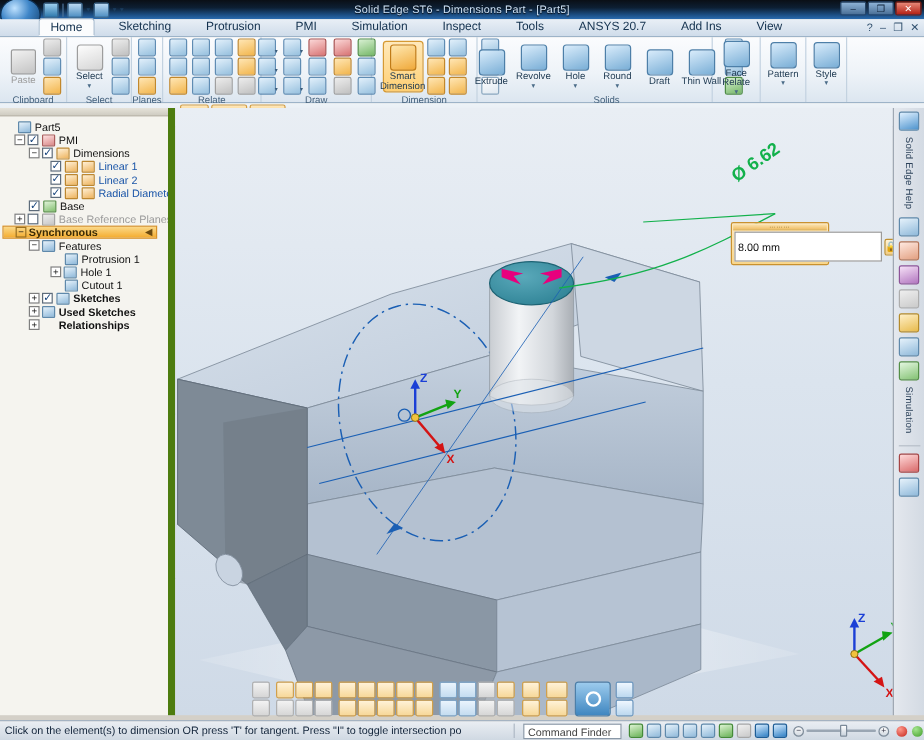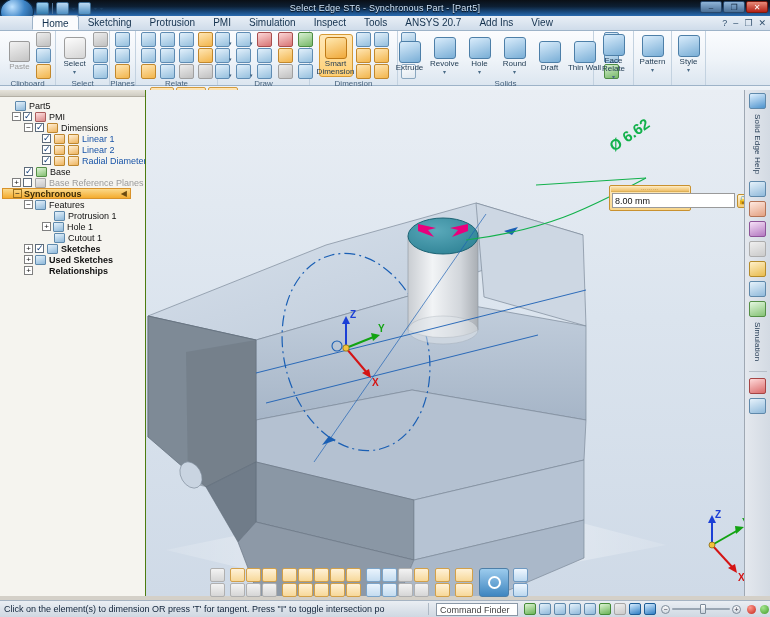--- a/index.html
+++ b/index.html
@@ -42,21 +42,21 @@
   .qat-ic.save { background:linear-gradient(180deg,#9fd0ef,#2f79ad); }
   .qat-ic.undo { background:linear-gradient(180deg,#bcd9f2,#4e8fc2); }
   .qat-sep { width:1px;height:11px;background:#4c7399; }
   .qat-arrow { font-size:6px;color:#1b3e60; }
 
   
   .tabrow {
     position:absolute; left:0; top:16px; width:770px; height:15px;
     background: linear-gradient(180deg,#e9eff6,#cfdcea);
     border-bottom:1px solid #9db3c8;
-    display:flex; align-items:flex-end; padding-left:32px;
+    display:flex; align-items:flex-end; padding-left:32px;gap:11px;
   }
   .tab {
     height:15px; padding:0 9px; line-height:15px; font-size:10px; color:#13314e;
     white-space:nowrap; cursor:default;
   }
   .tab.active {
     background:#fbfcfd; border:1px solid #9db3c8; border-bottom:1px solid #fbfcfd;
     border-radius:3px 3px 0 0; font-weight:normal;
   }
   .tabrow-right { position:absolute; right:4px; top:2px; display:flex; gap:6px; font-size:9px; color:#31506e; }
@@ -108,21 +108,21 @@
   .sb-btn { width:24px;height:17px;border:1px solid #d39b3e;border-radius:2px;
             background:linear-gradient(180deg,#ffe7b8,#f6c365); display:flex;align-items:center;justify-content:center;}
   .sb-btn .glyph { width:15px;height:12px;border-radius:1px;
             background:linear-gradient(160deg,#fff3da,#e8a73c); border:1px solid #bb842c;}
   .sb-btn.wide { width:30px; }
   .sb-btn .car { font-size:6px;color:#6b4a10;margin-left:1px; }
 
   
   .treepanel {
     position:absolute; left:0; top:90px; width:146px; height:506px;
-    background:#f5f4ef; border-right:1px solid #4d7c0f; overflow:hidden;
+    background:#f5f4ef; border-right:6px solid #4d7c0f; overflow:hidden;
   }
   .tree { padding:3px 0 0 2px; font-size:9px; color:#1c1c1c; }
   .trow { display:flex; align-items:center; height:11px; white-space:nowrap; }
   .exp { width:9px;height:9px;border:1px solid #7f7f7f;background:#fff;
          font-size:8px;line-height:7px;text-align:center;color:#111;margin-right:2px;flex:none; }
   .exp.none { border:none;background:transparent; }
   .cbx { width:9px;height:9px;border:1px solid #5d6b7a;background:#fff;margin-right:3px;flex:none;
          position:relative; }
   .cbx.on:after { content:"\2713"; position:absolute;left:0px;top:-2px;font-size:9px;color:#12407a; }
   .cbx.off { background:#fff; }
@@ -151,21 +151,21 @@
   .dimbox {
     position:absolute; left:463px; top:95px; width:82px;
     border:1px solid #c9912f; background:linear-gradient(180deg,#fde9bf,#f8d68c);
     border-radius:2px; padding:1px;
   }
   .dimbox .grip { height:5px; background:linear-gradient(180deg,#fbe2ae,#f0c06a);
      border-bottom:1px solid #ddb057; display:flex; align-items:center; justify-content:center; }
   .dimbox .grip span { font-size:5px; letter-spacing:1px; color:#8c6a21; }
   .dimbox .row { display:flex; align-items:center; gap:2px; padding:1px; }
   .dimbox input {
-    flex:1; height:15px; font-size:9px; font-family:"Liberation Sans",sans-serif;
+    flex:1; height:25px; font-size:9px; font-family:"Liberation Sans",sans-serif;
     border:1px solid #9a9a9a; background:#fff; padding:0 2px; color:#111;
   }
   .dimbox .lockbtn {
     width:15px;height:14px;border:1px solid #c0902f;border-radius:2px;
     background:linear-gradient(180deg,#fff4d9,#f3cc7f);
     display:flex;align-items:center;justify-content:center;font-size:8px;color:#7a5a18;
   }
 
   
   .viewbar {
@@ -242,21 +242,21 @@
   .si-dot.green { background:radial-gradient(circle at 35% 30%,#a4e58f,#3f9c28); }
 
   .vsep { width:1px;height:12px;background:#aeb9c5;margin:0 3px; }
 </style>
 </head>
 <body>
 
 <div id="app">
 
   <div class="titlebar">
-    <div class="title-text">Select Edge ST6 - Synchronous Part - [Part5]</div>
+    <div class="title-text">Solid Edge ST6 - Dimensions Part - [Part5]</div>
     <div class="win-btns">
       <div class="win-btn">–</div>
       <div class="win-btn">❐</div>
       <div class="win-btn close">✕</div>
     </div>
   </div>
 
   <div class="qat">
     <div class="orb"></div>
     <div class="qat-ic save"></div>

